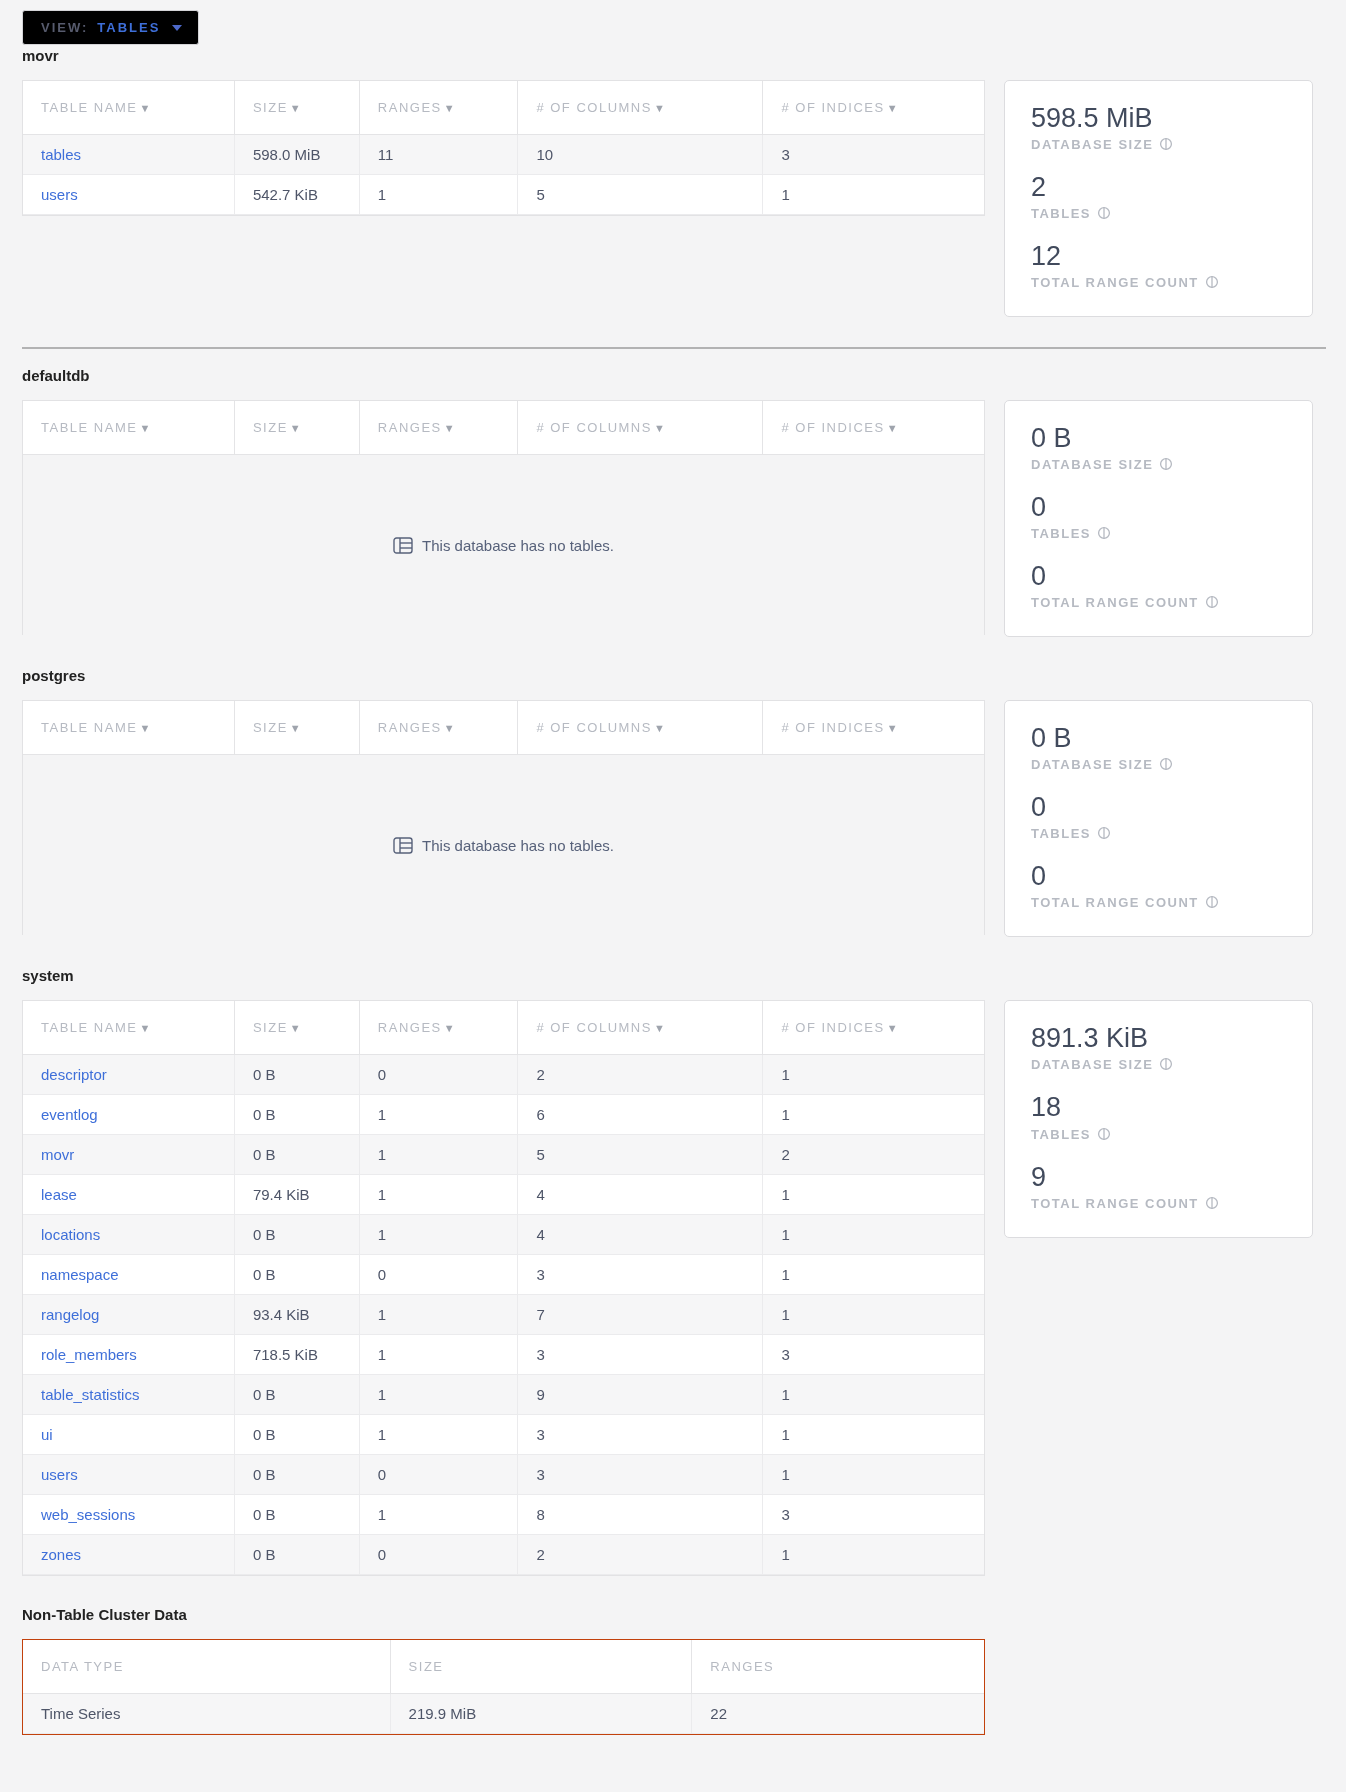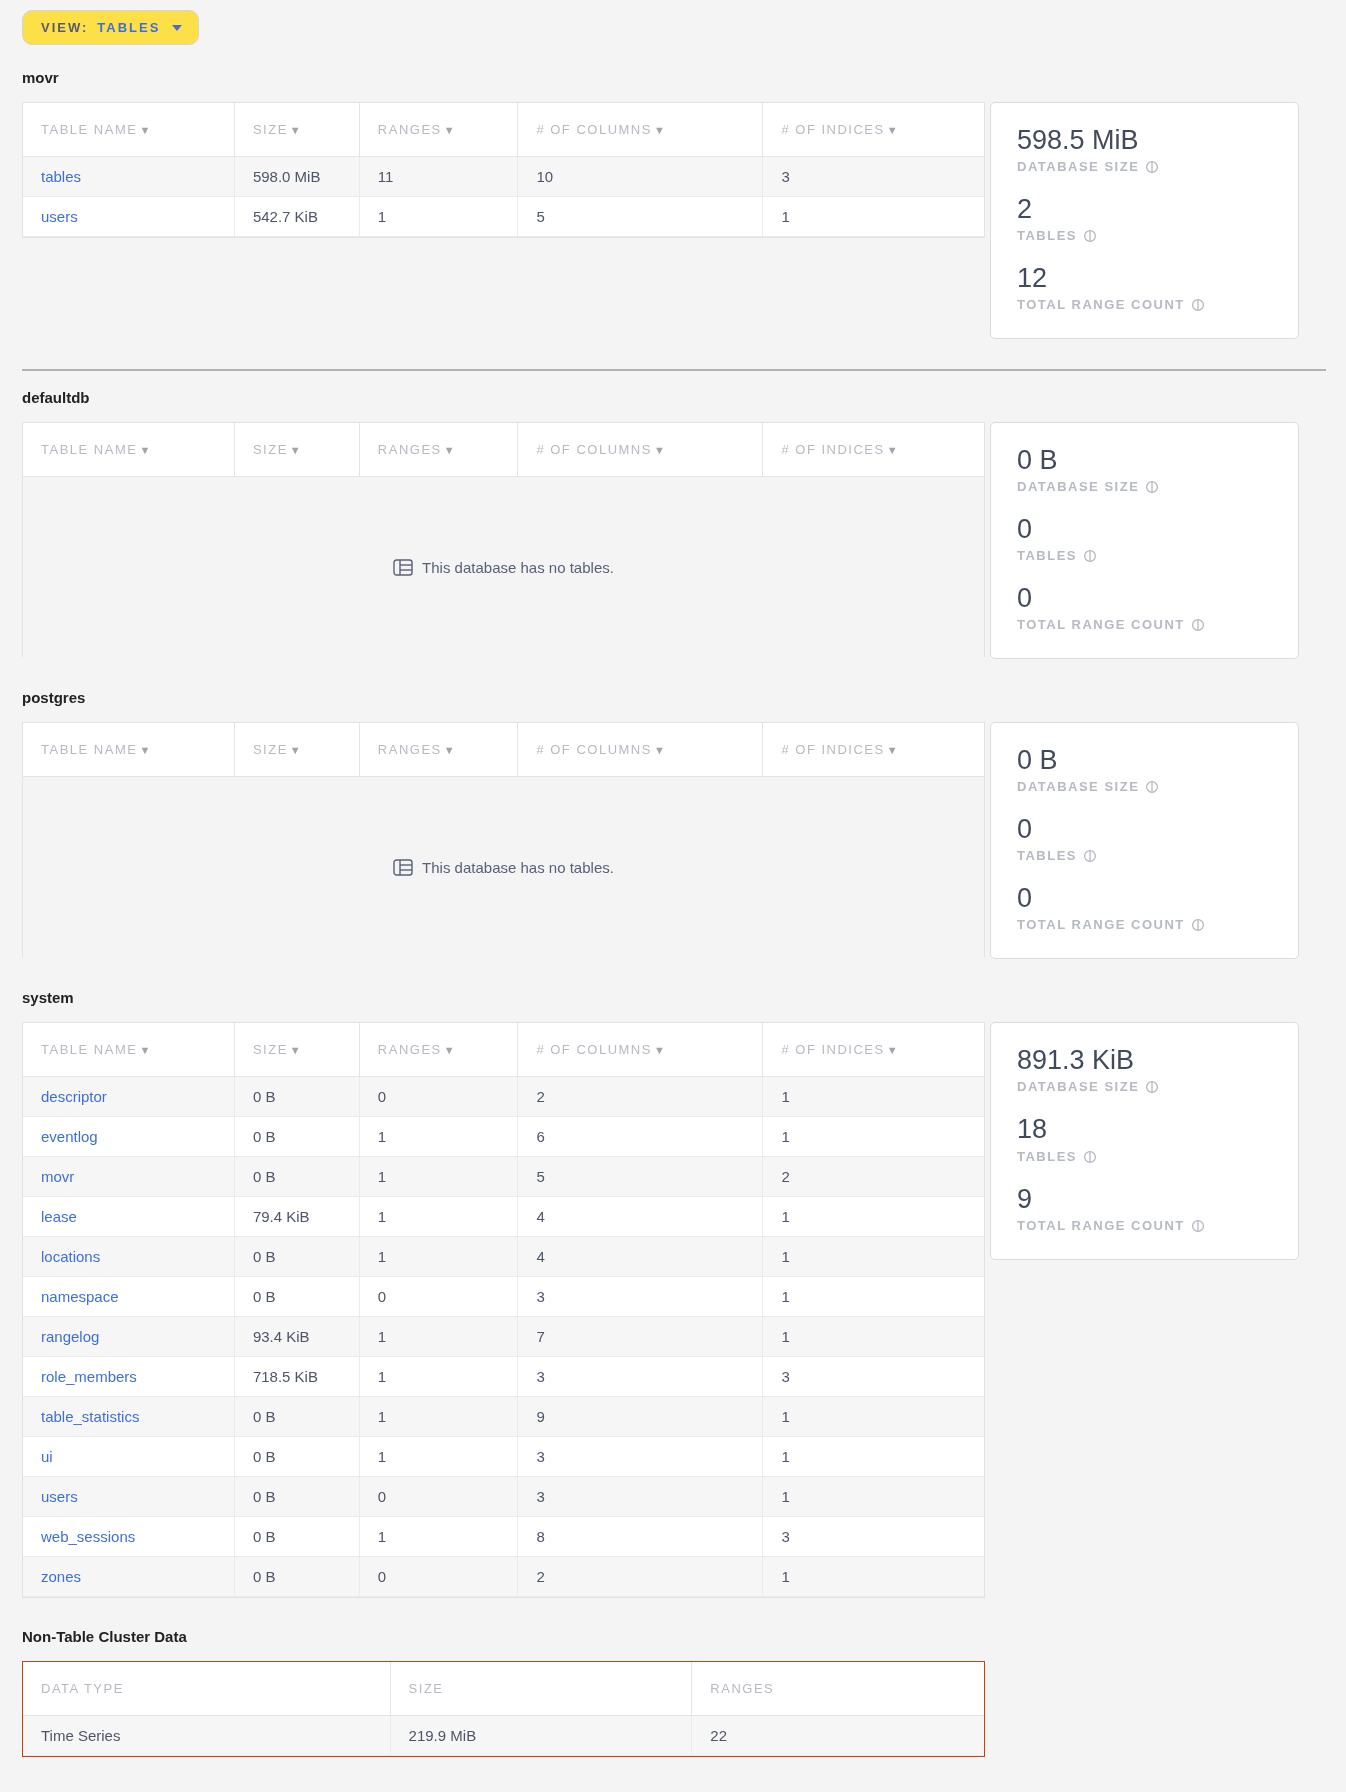--- a/index.html
+++ b/index.html
@@ -8,22 +8,22 @@
     width:1346px; height:1792px; overflow:hidden;
     background:#f4f4f5;
     font-family:"Liberation Sans", sans-serif;
     color:#4e5568;
   }
   .page { padding:10px 20px 0 22px; }
 
   
   .view-control {
     display:inline-flex; align-items:center;
-    background:#fde047; border:1px solid #d4d4d7; border-radius:10px;
-    padding:9px 16px 9px 18px; margin-bottom:24px; cursor:pointer;
+    background:#000000; border:1px solid #d4d4d7; border-radius:3px;
+    padding:9px 16px 9px 18px; margin-bottom:2px; cursor:pointer;
   }
   .view-label { color:#575b6d; font-size:13px; letter-spacing:2px; font-weight:bold; }
   .view-value { color:#3e6fd9; font-size:13px; letter-spacing:2px; font-weight:bold; margin-left:9px; }
   .caret {
     width:0; height:0; margin-left:12px;
     border-left:5px solid transparent; border-right:5px solid transparent;
     border-top:6px solid #4d69c9;
   }
 
   
@@ -60,28 +60,28 @@
 
   
   .empty-body {
     height:180px; display:flex; align-items:center; justify-content:center;
     font-size:15px; color:#57617a; gap:9px;
   }
   .table-glyph { flex:0 0 auto; display:inline-block; }
 
   
   .summary-card {
-    width:309px; margin-left:5px; background:#fff;
+    width:309px; margin-left:19px; background:#fff;
     border:1px solid #dcdcdf; border-radius:5px;
     padding:22px 26px 6px 26px;
   }
   .stat { margin-bottom:20px; }
   .stat-value { font-size:27px; line-height:1.15; color:#414a5c; }
   .stat-label {
-    display:flex; align-items:flex-end; gap:6px; margin-top:3px;
+    display:flex; align-items:flex-start; gap:6px; margin-top:3px;
     font-size:13px; color:#b6bac2; letter-spacing:1.5px; font-weight:bold;
   }
   .info-glyph { flex:0 0 auto; display:inline-block; cursor:pointer; }
 
   .divider { border:none; border-top:2px solid #b2b2b3; margin:0 0 18px 0; }
 
   
   .ntcd-section { margin-bottom:0; }
   .ntcd-table-wrap { width:963px; border:1px solid #c2410c; }
   .col-datatype { width:38.2%; }

